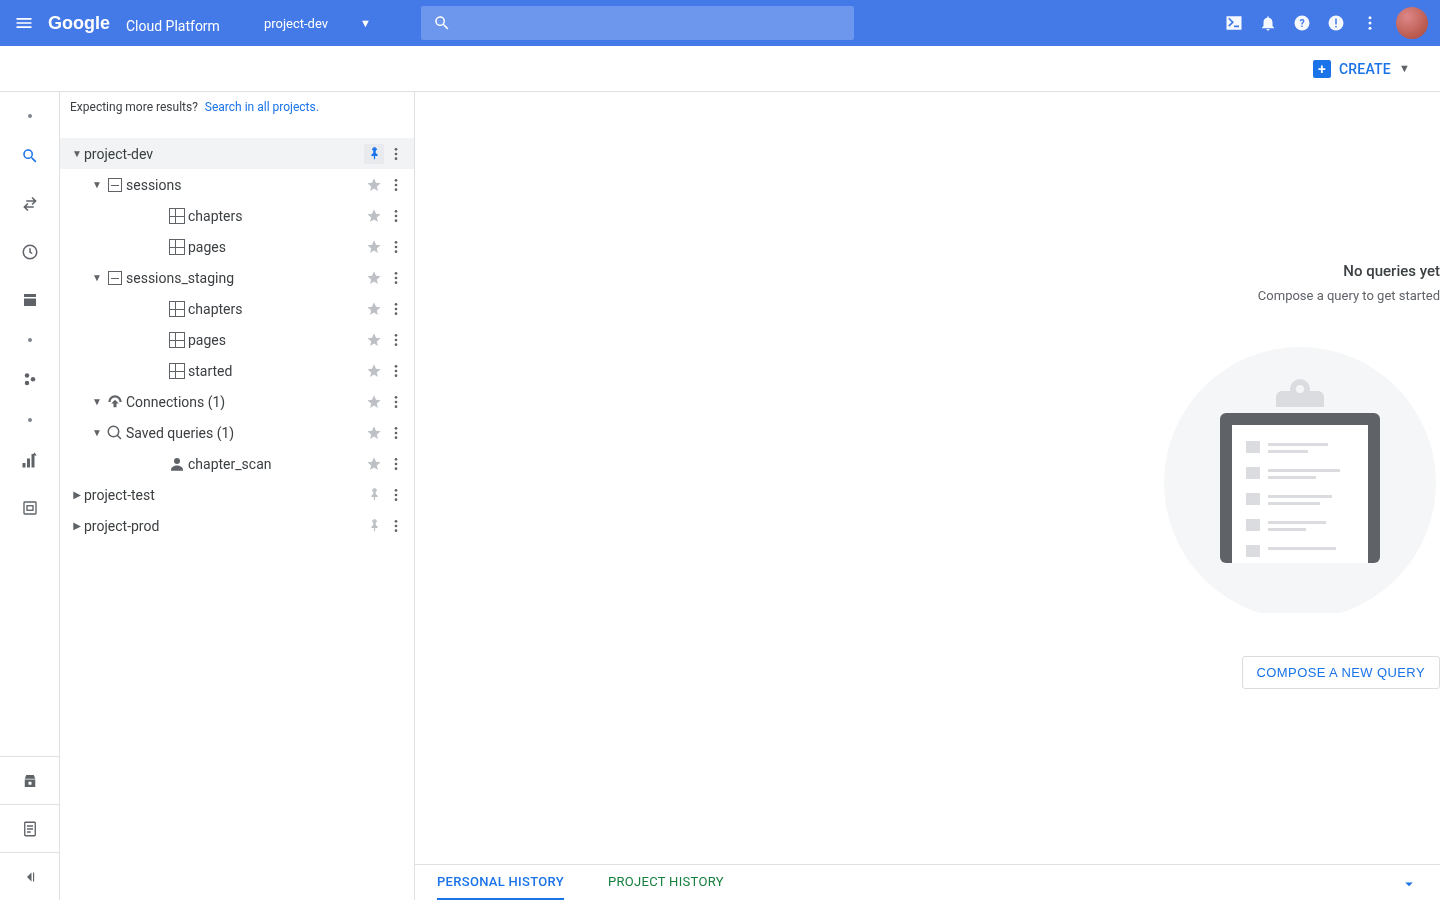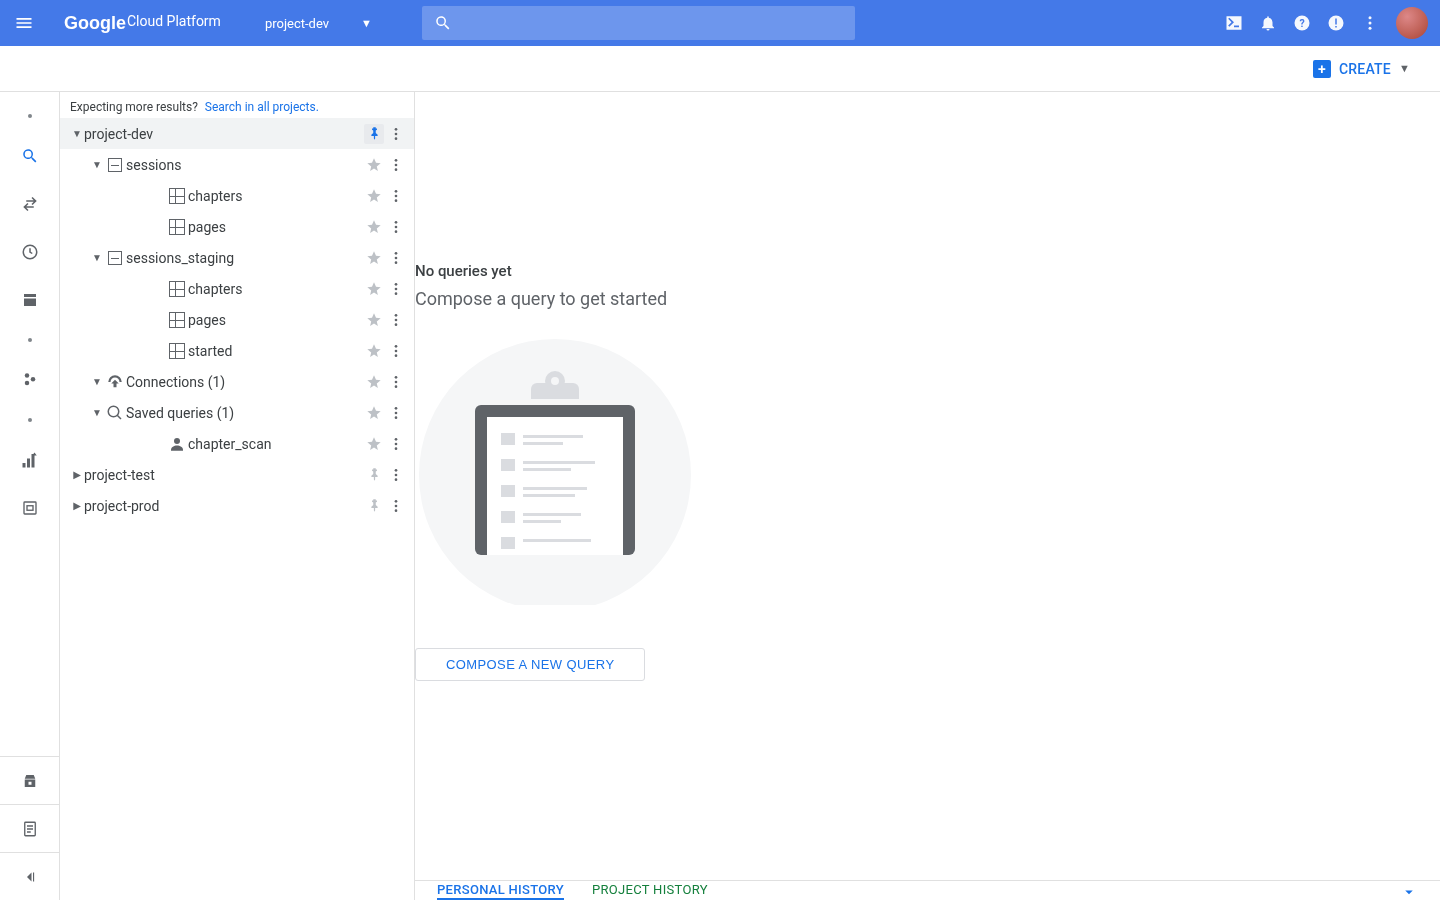--- a/index.html
+++ b/index.html
@@ -1,20 +1,20 @@
 <!DOCTYPE html>
 <html><head>
 <meta charset="utf-8">
 <style>
   *{box-sizing:border-box;margin:0;padding:0}
   body{font-family:Roboto,"Helvetica Neue",Arial,sans-serif;font-size:13px;color:#3c4043;width:1440px;height:900px;overflow:hidden;background:#fff}
   
   .topbar{height:46px;background:#4479e8;display:flex;align-items:center;color:#fff;padding:0 12px;gap:8px}
   .topbar .hamburger{width:24px;height:24px;cursor:pointer;display:flex;align-items:center;justify-content:center}
-  .gcp-logo{display:flex;align-items:flex-start;gap:1px;margin-left:20px;cursor:pointer}
+  .gcp-logo{display:flex;align-items:flex-end;gap:16px;margin-left:4px;cursor:pointer}
   .gcp-logo .g{font-family:"Product Sans",Arial,sans-serif;font-weight:600;font-size:18px}
   .gcp-logo .cp{font-size:14px;font-weight:400}
   .project-picker{display:flex;align-items:center;margin-left:36px;cursor:pointer;gap:6px;font-size:13px}
   .project-picker .down{font-size:11px;margin-left:26px}
   .top-search{flex:0 0 433px;height:34px;background:rgba(255,255,255,.22);border-radius:2px;margin-left:42px;display:flex;align-items:center;padding:0 12px;gap:12px;cursor:text}
   .top-right{margin-left:auto;display:flex;align-items:center;gap:10px}
   .top-icon{width:24px;height:24px;display:flex;align-items:center;justify-content:center;cursor:pointer;opacity:.95;font-size:16px}
   .avatar{width:32px;height:32px;border-radius:50%;background:radial-gradient(circle at 35% 30%,#d88,#a43);margin-left:4px;cursor:pointer}
   
   .subheader{height:46px;border-bottom:1px solid #e0e0e0;display:flex;align-items:center}
@@ -37,21 +37,21 @@
   .rail-icon.active{color:#1a73e8}
   .rail .dot{width:4px;height:4px;border-radius:50%;background:#80868b}
   .rail-bottom{position:absolute;bottom:0;left:0;right:0;display:flex;flex-direction:column;align-items:center}
   .rail-bottom .slot{height:48px;width:100%;border-top:1px solid #e0e0e0;display:flex;align-items:center;justify-content:center}
   
   .explorer{width:355px;border-right:1px solid #e0e0e0;display:flex;flex-direction:column;overflow:hidden}
   .exp-search{height:36px;display:flex;align-items:center;gap:12px;padding:0 12px}
   .exp-search svg{width:18px;height:18px}
   .exp-search input{border:none;outline:none;flex:1;font-size:14px;color:#3c4043}
   .exp-search input::placeholder{color:#80868b}
-  .exp-hint{padding:8px 10px 4px;font-size:12px;color:#3c4043}
+  .exp-hint{padding:8px 10px 24px;font-size:12px;color:#3c4043}
   .exp-hint a{color:#1a73e8;text-decoration:none;margin-left:4px}
   .tree{flex:1;overflow-y:auto;font-size:14px;color:#3c4043}
   .row{height:31px;display:flex;align-items:center;padding-right:8px;cursor:pointer}
   .row.pinned{background:#f1f3f4}
   .row .arrow{width:14px;color:#5f6368;font-size:10px;text-align:center}
   .row .iconcol{width:22px;display:flex;align-items:center;justify-content:center}
   .row .lbl{flex:1;white-space:nowrap;overflow:hidden;text-overflow:ellipsis}
   .row .actions{display:flex;align-items:center;gap:2px}
   .row .pin,.row .star,.row .more{width:20px;height:20px;display:flex;align-items:center;justify-content:center;color:#80868b;font-size:16px}
   .row .pin.active{color:#1a73e8}
@@ -61,26 +61,26 @@
   .indent-3{padding-left:92px}
   .tbl-icon{display:inline-block;width:16px;height:16px;border:1.5px solid #5f6368;position:relative}
   .tbl-icon::before{content:'';position:absolute;left:0;right:0;top:50%;border-top:1.5px solid #5f6368}
   .tbl-icon::after{content:'';position:absolute;top:0;bottom:0;left:5px;border-left:1.5px solid #5f6368}
   .ds-icon{display:inline-block;width:14px;height:14px;border:1.5px solid #5f6368;position:relative}
   .ds-icon::before{content:'';position:absolute;top:50%;left:2px;right:2px;border-top:1.5px solid #5f6368}
   
   .svg-icon{width:18px;height:18px;fill:#5f6368;stroke:none}
   
   .main{flex:1;display:flex;flex-direction:column;position:relative}
-  .main-center{flex:1;display:flex;flex-direction:column;align-items:flex-start;justify-content:flex-start;padding-top:170px}
+  .main-center{flex:1;display:flex;flex-direction:column;align-items:flex-end;justify-content:flex-start;padding-top:170px}
   .empty-title{font-size:15px;font-weight:500;color:#3c4043;margin-bottom:8px}
-  .empty-sub{font-size:18px;color:#5f6368;margin-bottom:16px}
+  .empty-sub{font-size:13px;color:#5f6368;margin-bottom:30px}
   .clipboard{margin-bottom:40px}
-  .compose-btn{color:#1a73e8;border:1px solid #dadce0;background:#fff;padding:8px 30px;font-size:13px;font-weight:500;letter-spacing:.4px;border-radius:3px;cursor:pointer}
-  .main-bottom{height:20px;border-top:1px solid #e0e0e0;display:flex;align-items:center;padding:0 22px;gap:28px}
+  .compose-btn{color:#1a73e8;border:1px solid #dadce0;background:#fff;padding:8px 14px;font-size:13px;font-weight:500;letter-spacing:.4px;border-radius:3px;cursor:pointer}
+  .main-bottom{height:36px;border-top:1px solid #e0e0e0;display:flex;align-items:center;padding:0 22px;gap:44px}
   .main-bottom .tab{font-size:13px;font-weight:500;color:#15803d;letter-spacing:.3px;cursor:pointer;height:100%;display:flex;align-items:center;border-bottom:2px solid transparent}
   .main-bottom .tab.active{color:#1a73e8;border-bottom-color:#1a73e8}
   .main-bottom .tab.inactive{font-weight:400}
   .main-bottom .expand{margin-left:auto;color:#1a73e8;cursor:pointer;transform:rotate(180deg)}
   .star svg,.more svg{width:16px;height:16px;fill:#bdc1c6}
 </style>
 </head>
 <body>
 
 <div class="topbar">

